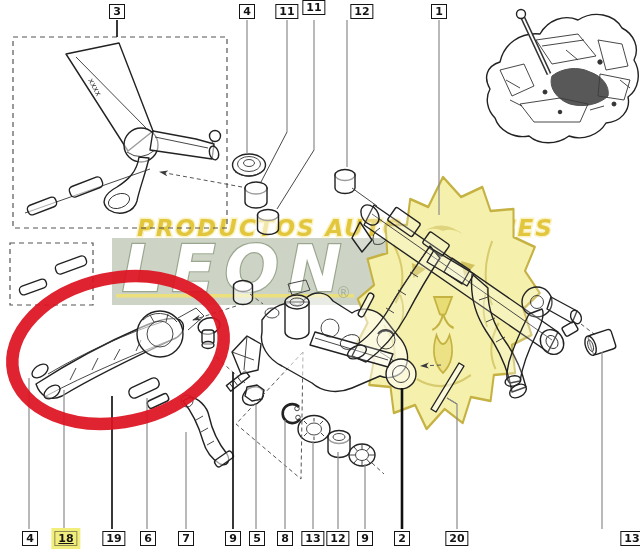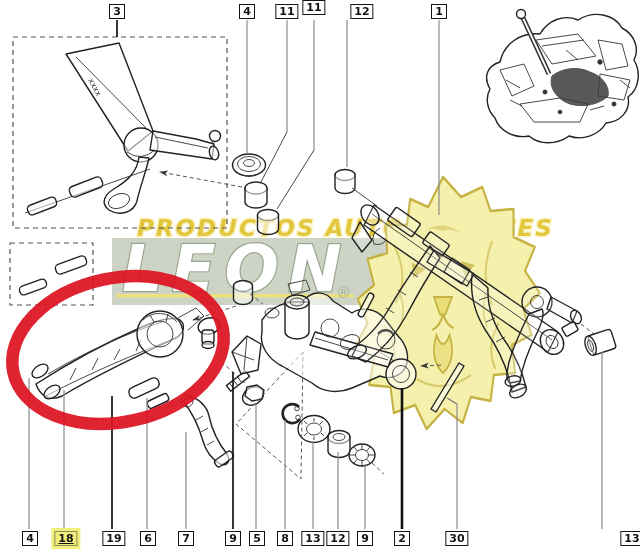--- a/index.html
+++ b/index.html
@@ -298,16 +298,16 @@
 <div class="callout" style="left:114px;top:531px">19</div>
 <div class="callout" style="left:148px;top:531px">6</div>
 <div class="callout" style="left:186px;top:531px">7</div>
 <div class="callout" style="left:233px;top:531px">9</div>
 <div class="callout" style="left:257px;top:531px">5</div>
 <div class="callout" style="left:285px;top:531px">8</div>
 <div class="callout" style="left:313px;top:531px">13</div>
 <div class="callout" style="left:338px;top:531px">12</div>
 <div class="callout" style="left:365px;top:531px">9</div>
 <div class="callout" style="left:402px;top:531px">2</div>
-<div class="callout" style="left:457px;top:531px">30</div>
+<div class="callout" style="left:457px;top:531px">20</div>
 <div class="callout" style="left:632px;top:531px">13</div>
 
 </div>
 
 </body></html>

